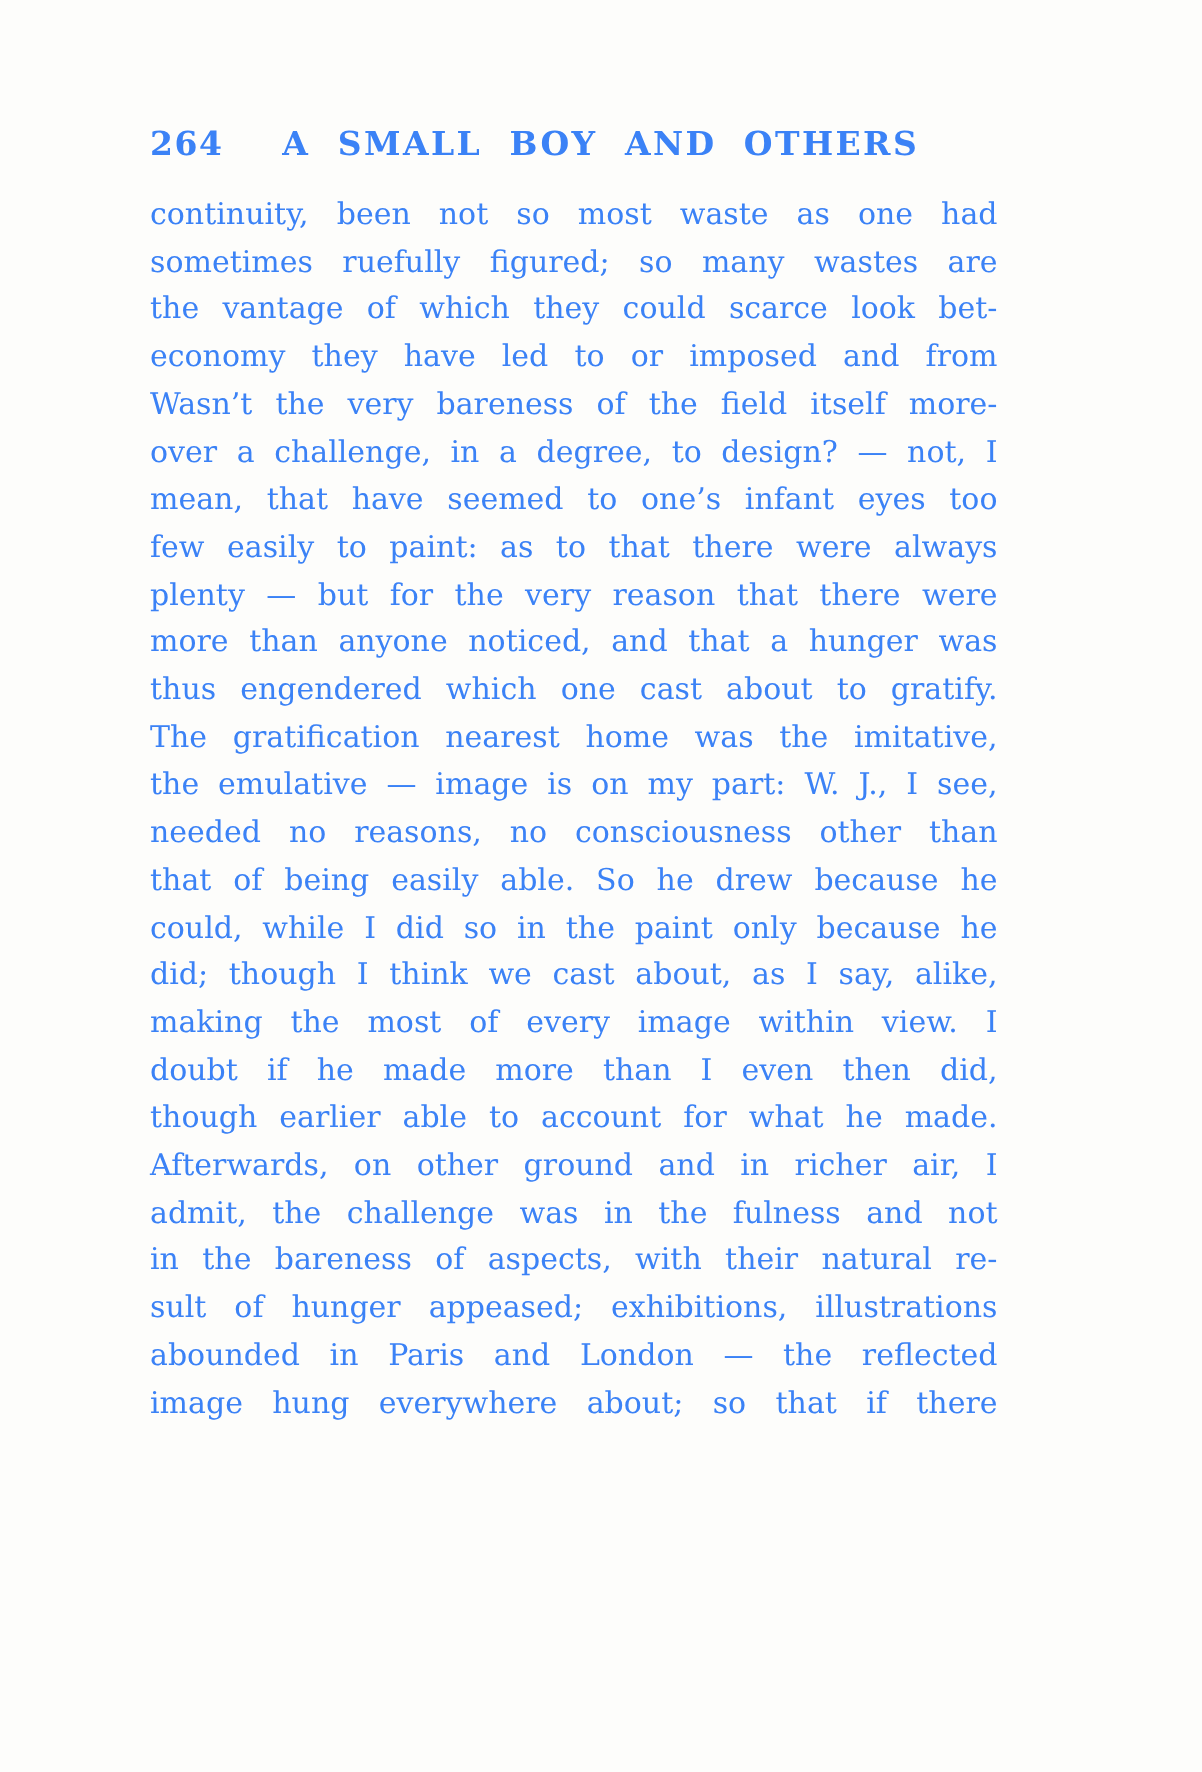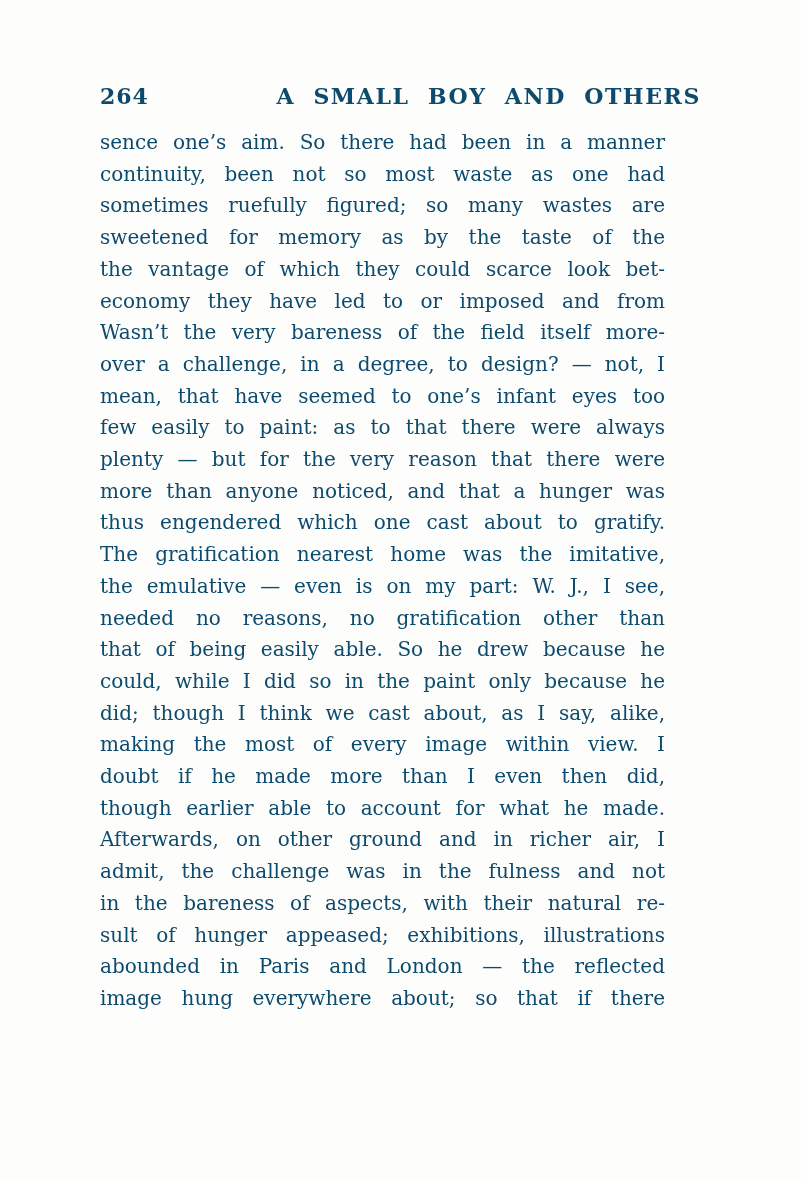--- a/index.html
+++ b/index.html
@@ -6,42 +6,42 @@
     margin: 0;
     padding: 0;
     background: #e9e9e7;
   }
   .page {
     position: relative;
     width: 801px;
     height: 1181px;
     margin: 0 auto;
     background: #fdfdfb;
-    color: #0c4a6e;
+    color: #3b82f6;
     font-family: "DejaVu Serif", "Liberation Serif", serif;
     overflow: hidden;
     box-sizing: border-box;
   }
   .page-header {
     position: relative;
     margin: 80px 100px 0 100px;
     height: 32px;
     font-weight: 700;
     font-size: 22px;
     line-height: 32px;
   }
   .page-number {
     position: absolute;
     left: 0;
     top: 0;
     letter-spacing: 1px;
   }
   .running-title {
     display: block;
-    text-align: right;
+    text-align: center;
     letter-spacing: 1.6px;
     word-spacing: 9px;
   }
   .page-body {
     margin: 15px 100px 0 100px;
     width: 565px;
     font-size: 20px;
   }
   .line {
     line-height: 31.7px;
@@ -53,36 +53,34 @@
 </style>
 </head>
 <body>
 
 <div class="page">
   <header class="page-header">
     <span class="page-number">264</span>
     <span class="running-title">A SMALL BOY AND OTHERS</span>
   </header>
   <main class="page-body" id="page-body">
-      <div class="line">sence one’s aim.  So there had been in a manner</div>
       <div class="line">continuity, been not so most waste as one had</div>
       <div class="line">sometimes ruefully figured; so many wastes are</div>
-      <div class="line">sweetened for memory as by the taste of the</div>
       <div class="line">the vantage of which they could scarce look bet-</div>
       <div class="line">economy they have led to or imposed and from</div>
       <div class="line">Wasn’t the very bareness of the field itself more-</div>
       <div class="line">over a challenge, in a degree, to design? — not, I</div>
       <div class="line">mean, that have seemed to one’s infant eyes too</div>
       <div class="line">few easily to paint: as to that there were always</div>
       <div class="line">plenty — but for the very reason that there were</div>
       <div class="line">more than anyone noticed, and that a hunger was</div>
       <div class="line">thus engendered which one cast about to gratify.</div>
       <div class="line">The gratification nearest home was the imitative,</div>
-      <div class="line">the emulative — even is on my part:  W. J., I see,</div>
-      <div class="line">needed no reasons, no gratification other than</div>
+      <div class="line">the emulative — image is on my part:  W. J., I see,</div>
+      <div class="line">needed no reasons, no consciousness other than</div>
       <div class="line">that of being easily able.  So he drew because he</div>
       <div class="line">could, while I did so in the paint only because he</div>
       <div class="line">did; though I think we cast about, as I say, alike,</div>
       <div class="line">making the most of every image within view.  I</div>
       <div class="line">doubt if he made more than I even then did,</div>
       <div class="line">though earlier able to account for what he made.</div>
       <div class="line">Afterwards, on other ground and in richer air, I</div>
       <div class="line">admit, the challenge was in the fulness and not</div>
       <div class="line">in the bareness of aspects, with their natural re-</div>
       <div class="line">sult of hunger appeased; exhibitions, illustrations</div>

